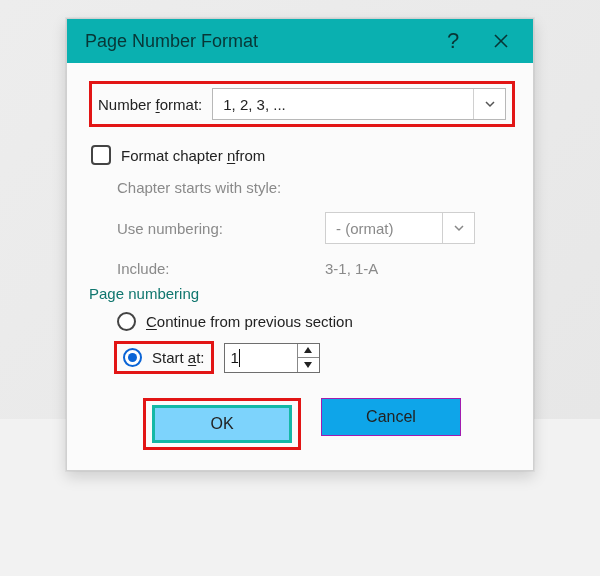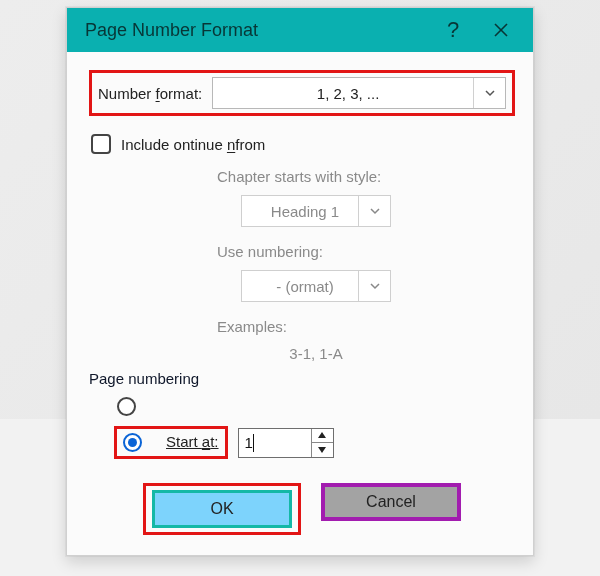--- a/index.html
+++ b/index.html
@@ -8,21 +8,21 @@
     width: 600px; height: 576px;
     font-family: "Segoe UI", Arial, sans-serif;
     font-size: 15px;
     background: #f2f2f2;
     color: #222;
   }
   .stage {
     width: 600px; height: 419px;
     background: linear-gradient(135deg,#ededed 0%,#e7e7e7 100%);
     position: relative;
-    padding: 7px 34px;
+    padding: 18px 34px;
   }
   .dialog {
     width: 468px;
     margin: 0 auto;
     background: #fbfbfb;
     border: 1px solid #d0d0d0;
     box-shadow: 0 6px 14px rgba(0,0,0,0.15), 0 0 0 1px rgba(0,0,0,0.04);
   }
   .titlebar {
     height: 44px;
@@ -64,21 +64,21 @@
   .underline-letter { text-decoration: underline; text-underline-offset: 2px;}
   .select {
     flex: 1;
     height: 32px;
     border: 1px solid #b8b8b8;
     background: #fff;
     display: flex; align-items: center;
     padding: 0 0 0 10px;
     position: relative;
   }
-  .select .value { flex:1; color:#222;text-align:center;}
+  .select .value { flex:1; color:#222;}
   .select .chev {
     width: 32px; height: 30px;
     border-left: 1px solid #d0d0d0;
     display:flex;align-items:center;justify-content:center;
   }
   .select.disabled {
     border-color:#cfcfcf;
   }
   .select.disabled .value { color:#8a8a8a;}
   .chev svg{width:12px;height:12px;stroke:#555;}
@@ -87,37 +87,37 @@
     margin: 4px 0 14px 2px;
   }
   .checkbox .box{
     width:20px;height:20px;border:2px solid #444;border-radius:4px;background:#fff;
   }
   .subgroup {
     margin-left: 28px;
     color:#8a8a8a;
   }
   .subgroup .row2{
-    display:flex;align-items:center;margin-bottom:16px;gap:10px;flex-direction:column;
+    display:flex;align-items:center;margin-bottom:16px;gap:10px;
   }
   .subgroup .lcol{width:198px;}
   .subgroup .select{flex:none;width:150px;}
-  .section-title{margin:8px 0 10px 0;color:#0f172a;}
+  .section-title{margin:8px 0 10px 0;color:#0f766e;}
   .radio-group{margin-left:28px;}
   .radio-line{display:flex;align-items:center;gap:10px;margin-bottom:10px;}
   .radio{
     width:19px;height:19px;border:2px solid #444;border-radius:50%;background:#fff;
     display:flex;align-items:center;justify-content:center;flex:none;
   }
   .radio.checked{border-color:#0a64d6;}
   .radio.checked::after{
     content:"";width:9px;height:9px;border-radius:50%;background:#0a64d6;display:block;
   }
   .start-box{
-    display:inline-flex;align-items:flex-start;gap:24px;text-decoration:underline;
+    display:inline-flex;align-items:center;gap:10px;
   }
   .spin{
     width:96px;height:30px;border:1px solid #6e6e6e;background:#fff;
     display:flex;align-items:stretch;position:relative;
   }
   .spin .val{
     flex:1;padding:0 6px;display:flex;align-items:center;color:#111;
   }
   .spin .caret-line{
     position:absolute;left:14px;top:5px;bottom:5px;width:1px;background:#111;
@@ -127,21 +127,21 @@
   }
   .spin .sbtn{
     flex:1;display:flex;align-items:center;justify-content:center;border-bottom:1px solid #888;
   }
   .spin .sbtn:last-child{border-bottom:none;}
   .spin .sbtn svg{width:8px;height:6px;fill:#222;}
   .buttons{
     display:flex;gap:20px;justify-content:center;margin-top:24px;
   }
   .btn{
-    width:140px;height:38px;border:4px solid #a21caf;background:#a3a3a3;
+    width:140px;height:38px;border:1px solid #a21caf;background:#0ea5e9;
     display:flex;align-items:center;justify-content:center;font-size:16px;
   }
   .btn.primary{
     background:#7dd3fc;border:3px solid #14b8a6;
   }
   .ok-wrap{display:inline-block;}
   .disabled-text{color:#8a8a8a;}
   .ml-neg { margin-left:-3px; }
 </style>
 </head>
@@ -174,57 +174,50 @@
                 </svg>
             </span>
           </div>
         </div>
       </div>
 
       <div style="height:14px"></div>
 
       <div class="checkbox">
         <span class="box"></span>
-        <span class="label"><span>Include ontinue </span><span class="underline-letter">n</span><span>from</span></span>
+        <span class="label"><span>Format chapter </span><span class="underline-letter">n</span><span>from</span></span>
       </div>
 
       <div class="subgroup">
         <div class="row2">
           <span class="lcol disabled-text">Chapter starts with style:</span>
-          <div class="select disabled">
-            <span class="value">Heading 1</span>
-            <span class="chev">
-              <svg viewBox="0 0 12 12">
-                  <polyline points="2,4 6,8 10,4" fill="none" stroke="#888" stroke-width="1.5"></polyline>
-                </svg>
-            </span>
-          </div>
         </div>
         <div class="row2">
           <span class="lcol disabled-text">Use numbering:</span>
           <div class="select disabled">
             <span class="value">-   (ormat)</span>
             <span class="chev">
               <svg viewBox="0 0 12 12">
                   <polyline points="2,4 6,8 10,4" fill="none" stroke="#888" stroke-width="1.5"></polyline>
                 </svg>
             </span>
           </div>
         </div>
         <div class="row2" style="margin-bottom:8px;">
-          <span class="lcol disabled-text">Examples:</span>
+          <span class="lcol disabled-text">Include:</span>
           <span class="disabled-text">3-1, 1-A</span>
         </div>
       </div>
 
       <div class="section-title">Page numbering</div>
 
       <div class="radio-group">
         <div class="radio-line">
           <span class="radio"></span>
+          <span><span class="underline-letter">C</span><span>ontinue from previous section</span></span>
         </div>
 
         <div class="radio-line">
           <span class="hl-red ml-neg">
             <span class="start-box">
               <span class="radio checked"></span>
               <span><span>Start </span><span class="underline-letter">a</span><span>t:</span></span>
             </span>
           </span>
           <div class="spin">

